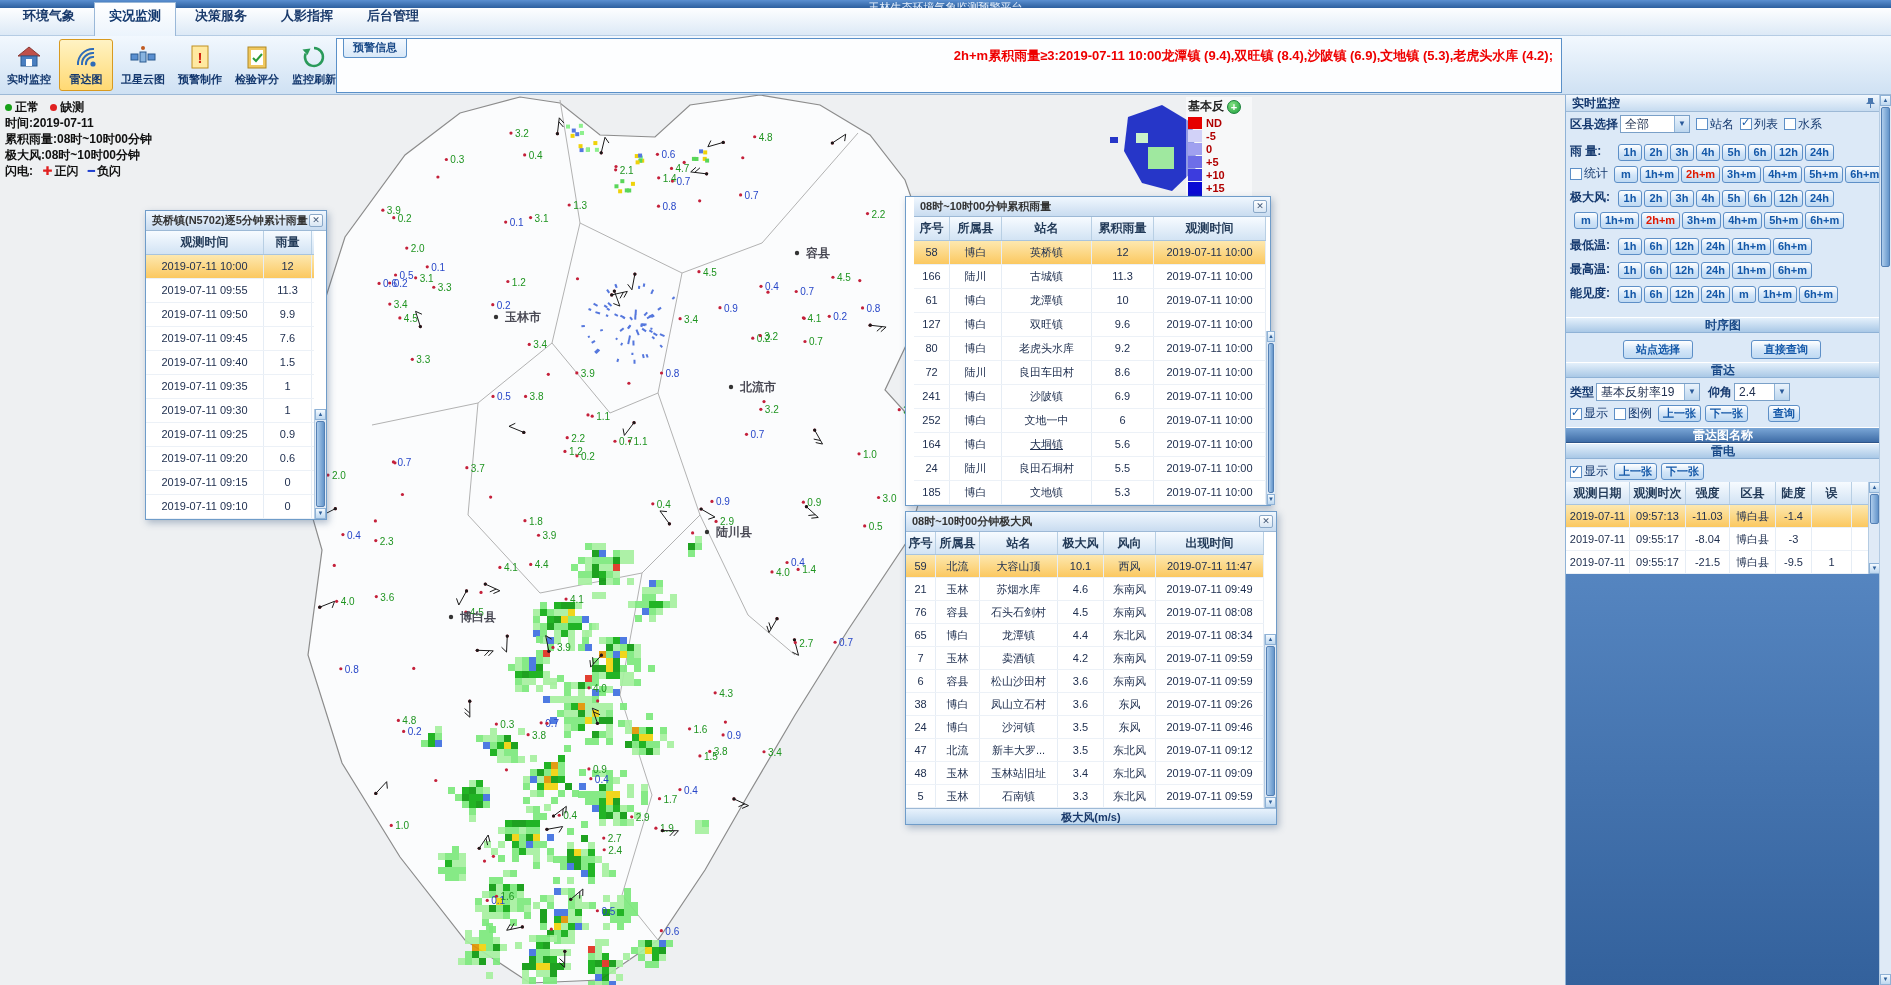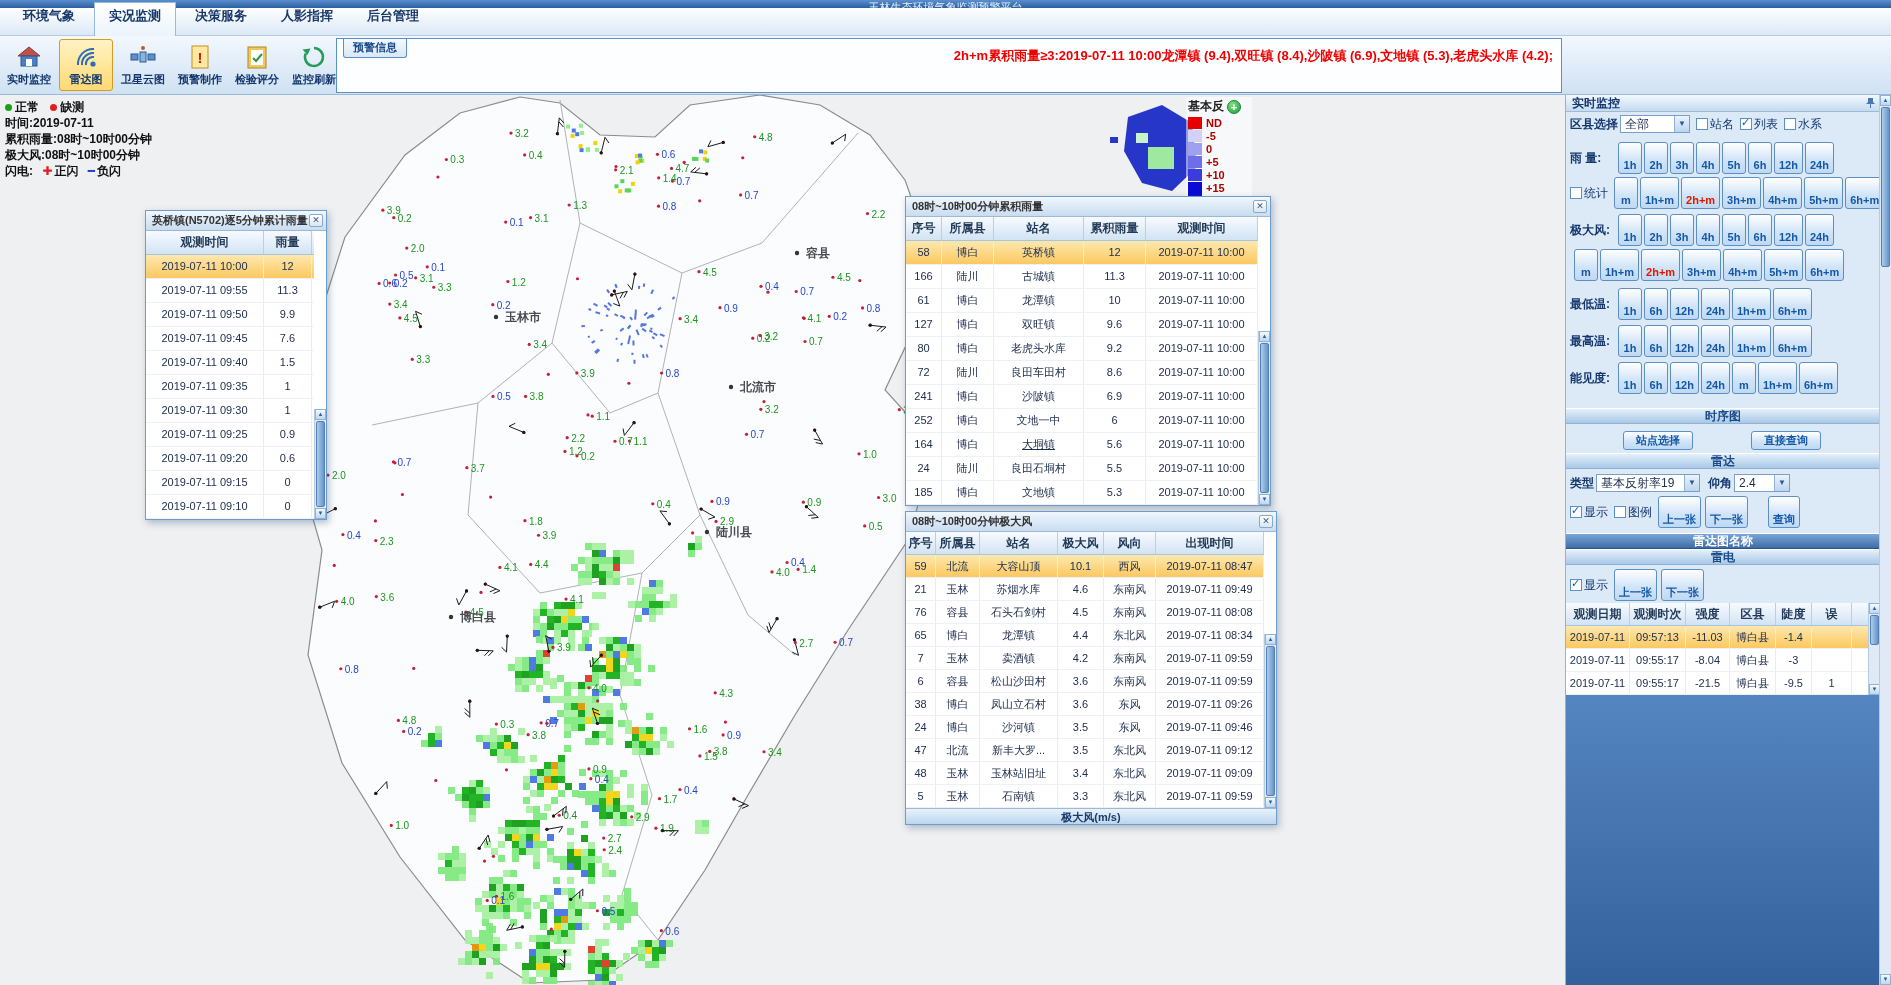--- a/index.html
+++ b/index.html
@@ -57,21 +57,21 @@
 .vthumb{margin:1px;background:linear-gradient(90deg,#aecdec,#6495ca);border:1px solid #5480b4;border-radius:2px;}
 .vspacer{flex:1;}
 
 
 .side-panel{position:absolute;left:1565px;top:95px;width:326px;height:890px;background:#dce9f7;border-left:1px solid #8fb2d6;}
 .sp-title{height:17px;background:linear-gradient(#f2f8fe,#c6dbf0);border-bottom:1px solid #9db9d6;display:flex;align-items:center;padding:0 4px 0 6px;font-size:12px;font-weight:bold;color:#14386e;}
 .sp-icons{margin-left:auto;display:flex;gap:4px;align-items:center;color:#35689e;font-size:10px;}
 .sp-body{position:absolute;left:0;top:17px;width:314px;height:873px;display:flex;flex-direction:column;overflow:hidden;}
 .sp-row{display:flex;align-items:center;padding:0 2px 0 4px;gap:2px;white-space:nowrap;}
 .sp-label{font-size:12px;font-weight:bold;color:#14386e;white-space:nowrap;}
-.btn{display:inline-block;height:17px;line-height:15px;min-width:24px;padding:15px 4px;border:1px solid #5d8fc7;border-radius:3px;background:linear-gradient(#ffffff,#d2e5f8 55%,#bfd9f2);color:#1458a8;font-weight:bold;font-size:11px;text-align:center;white-space:nowrap;margin-right:2px;}
+.btn{display:inline-block;height:17px;line-height:15px;min-width:24px;padding:0 4px;border:1px solid #5d8fc7;border-radius:3px;background:linear-gradient(#ffffff,#d2e5f8 55%,#bfd9f2);color:#1458a8;font-weight:bold;font-size:11px;text-align:center;white-space:nowrap;margin-right:2px;}
 .btn.red{color:#e01800;}
 .sel-box{height:18px;border:1px solid #7aa0c8;background:#fff;display:inline-flex;align-items:center;font-size:12px;color:#203050;padding-left:4px;overflow:hidden;white-space:nowrap;}
 .sel-arrow{width:15px;align-self:stretch;margin-left:auto;background:linear-gradient(#eaf3fc,#bcd6ee);border-left:1px solid #8fb2d6;color:#2a5a9a;font-size:8px;line-height:16px;text-align:center;flex:none;}
 .cb{width:12px;height:12px;border:1px solid #5d8fc7;background:#fff;display:inline-block;position:relative;vertical-align:middle;flex:none;}
 .cb.checked::after{content:"✓";position:absolute;left:0;top:-3px;font-size:11px;color:#1458a8;font-weight:bold;}
 .cb-label{font-size:12px;color:#14386e;margin-right:4px;}
 .sec-hdr{height:16px;background:linear-gradient(#e4f0fb,#a9c8e6);border-top:1px solid #ffffff;border-bottom:1px solid #8fb2d6;text-align:center;font-weight:bold;color:#1a4a88;font-size:12px;line-height:15px;}
 .sec-hdr.dark{background:linear-gradient(#7aa6d6,#3e6ca6);color:#fff;border-bottom:1px solid #2d5488;}
 .list-row{height:22px;line-height:22px;text-align:center;font-size:12px;color:#203050;background:#fff;border-bottom:1px solid #e6edf5;}
 .list-row.sel{background:linear-gradient(#fde8af,#fbc860);}
@@ -1387,21 +1387,21 @@
       </div>
     <div class="vscroll">
       <div class="varr">▲</div>
       <div class="vthumb" style="height:86px"></div>
       <div class="vspacer"></div>
       <div class="varr">▼</div>
     </div>
   </div>
 </div>
 
-<div class="fwin" style="left:905px;top:196px;width:366px;">
+<div class="fwin" style="left:905px;top:196px;width:366px;padding-left:8px;">
   <div class="fwin-title">
     <span>08时~10时00分钟累积雨量</span>
     <span class="fwin-close">✕</span>
   </div>
   <div class="fwin-body">
     <div class="ftable" id="rain-table">
         <div class="frow head">
           <span class="fcell" style="width: 36px; line-height: 23px; height: 23px;">序号</span>
           <span class="fcell" style="width: 52px; line-height: 23px; height: 23px;">所属县</span>
           <span class="fcell" style="width: 90px; line-height: 23px; height: 23px;">站名</span>
@@ -1509,21 +1509,21 @@
           <span class="fcell" style="width: 46px; line-height: 22px; height: 22px;">极大风</span>
           <span class="fcell" style="width: 52px; line-height: 22px; height: 22px;">风向</span>
           <span class="fcell" style="width: 108px; line-height: 22px; height: 22px;">出现时间</span>
         </div>
         <div class="frow sel">
           <span class="fcell" style="width: 30px; line-height: 22px; height: 22px;">59</span>
           <span class="fcell" style="width: 44px; line-height: 22px; height: 22px;">北流</span>
           <span class="fcell" style="width: 78px; line-height: 22px; height: 22px;">大容山顶</span>
           <span class="fcell" style="width: 46px; line-height: 22px; height: 22px;">10.1</span>
           <span class="fcell" style="width: 52px; line-height: 22px; height: 22px;">西风</span>
-          <span class="fcell" style="width: 108px; line-height: 22px; height: 22px;">2019-07-11 08:47</span>
+          <span class="fcell" style="width: 108px; line-height: 22px; height: 22px;">2019-07-11 11:47</span>
         </div>
         <div class="frow ">
           <span class="fcell" style="width: 30px; line-height: 22px; height: 22px;">21</span>
           <span class="fcell" style="width: 44px; line-height: 22px; height: 22px;">玉林</span>
           <span class="fcell" style="width: 78px; line-height: 22px; height: 22px;">苏烟水库</span>
           <span class="fcell" style="width: 46px; line-height: 22px; height: 22px;">4.6</span>
           <span class="fcell" style="width: 52px; line-height: 22px; height: 22px;">东南风</span>
           <span class="fcell" style="width: 108px; line-height: 22px; height: 22px;">2019-07-11 09:49</span>
         </div>
         <div class="frow ">

